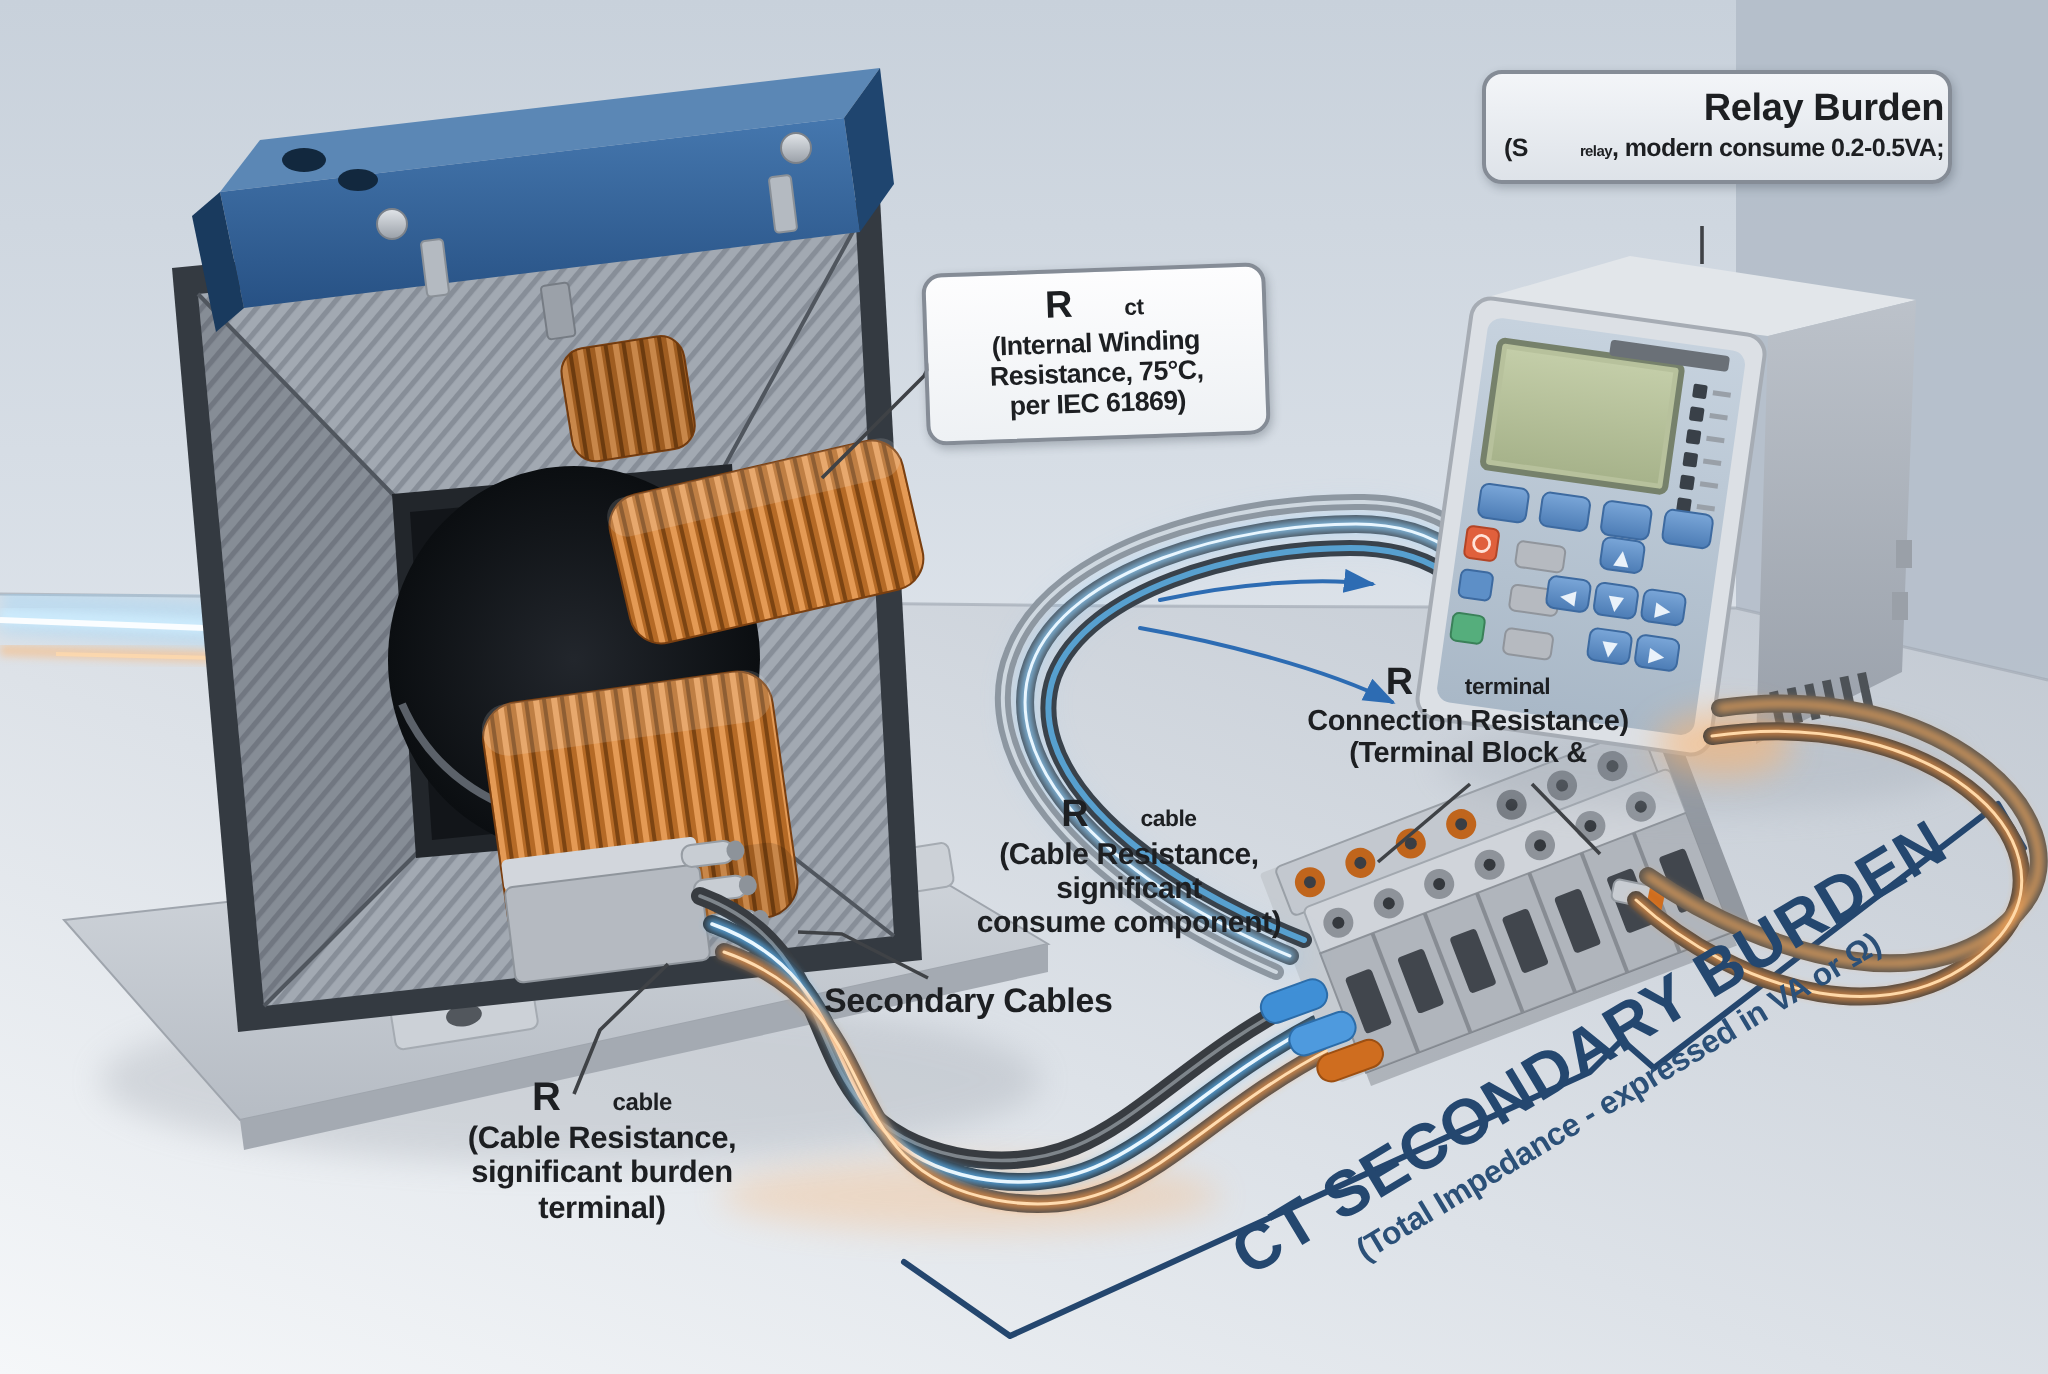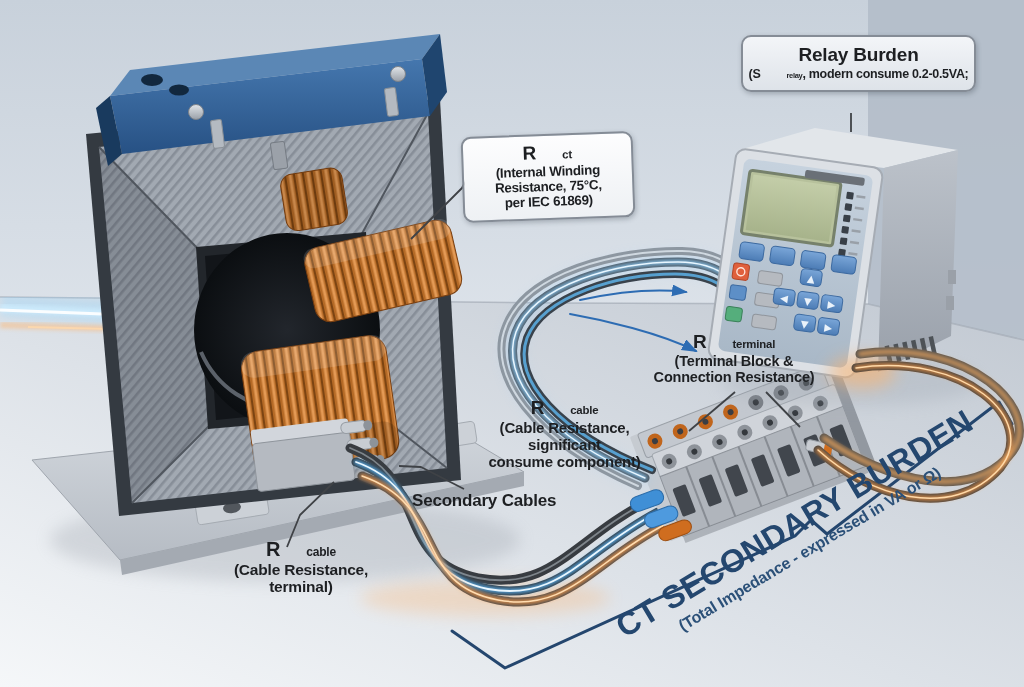--- a/index.html
+++ b/index.html
@@ -364,50 +364,51 @@
   <g fill="none" stroke="#3f4246" stroke-width="1.8" stroke-linejoin="round">
     <polyline points="851,113 851,132"></polyline>
     <polyline points="468,176 462,188 411,239"></polyline>
     <polyline points="735,392 689,431"></polyline>
     <polyline points="766,392 800,427"></polyline>
     <polyline points="399,466 421,467 464,489"></polyline>
     <polyline points="287,547 300,515 334,482"></polyline>
   </g>
 </svg>
 
-<div class="lbl lblbox" style="left:741px;top:35px;width:227px;padding:7px 2px 9px;">
+<div class="lbl lblbox" style="left:741px;top:35px;width:227px;padding:7px 2px 9px;text-align:right;">
   <div class="t1">Relay Burden</div>
   <div class="t2"><span>(S</span><span class="sub">relay</span><span>, modern consume 0.2-0.5VA;</span></div>
 </div>
 
 <div class="lbl lblbox" style="left:462px;top:134px;width:164px;padding:6px 2px 8px;transform:rotate(-2deg);background:linear-gradient(180deg,#fdfdfe,#eef1f4);">
   <div class="sym"><span>R</span><span class="sub">ct</span></div>
   <div class="t3">(Internal Winding</div>
   <div class="t3">Resistance, 75°C,</div>
   <div class="t3">per IEC 61869)</div>
 </div>
 
 <div class="lbl" style="left:628px;top:331px;width:212px;font-size:14.5px;">
   <div class="sym"><span>R</span><span class="sub">terminal</span></div>
+  <div>Connection Resistance)</div>
   <div>(Terminal Block &amp;</div>
-  <div>Connection Resistance)</div>
 </div>
 
 <div class="lbl" style="left:462px;top:397px;width:205px;font-size:15px;">
   <div class="sym"><span>R</span><span class="sub">cable</span></div>
   <div>(Cable Resistance,</div>
   <div>significant</div>
   <div>consume component)</div>
 </div>
 
 <div class="lbl" style="left:412px;top:491px;font-size:17px;white-space:nowrap;">Secondary Cables</div>
 
 <div class="lbl" style="left:196px;top:538px;width:210px;font-size:15.5px;">
   <div class="sym20"><span>R</span><span class="sub">cable</span></div>
   <div>(Cable Resistance,</div>
+  <div>significant burden</div>
   <div>terminal)</div>
 </div>
 
 <div class="lbl burden" style="left:800px;top:533px;width:560px;transform:translate(-50%,-50%) rotate(-31deg);">
   <div class="bt">CT SECONDARY BURDEN</div>
   <div class="bs">(Total Impedance - expressed in VA or Ω)</div>
 </div>
 
 </div>
 

